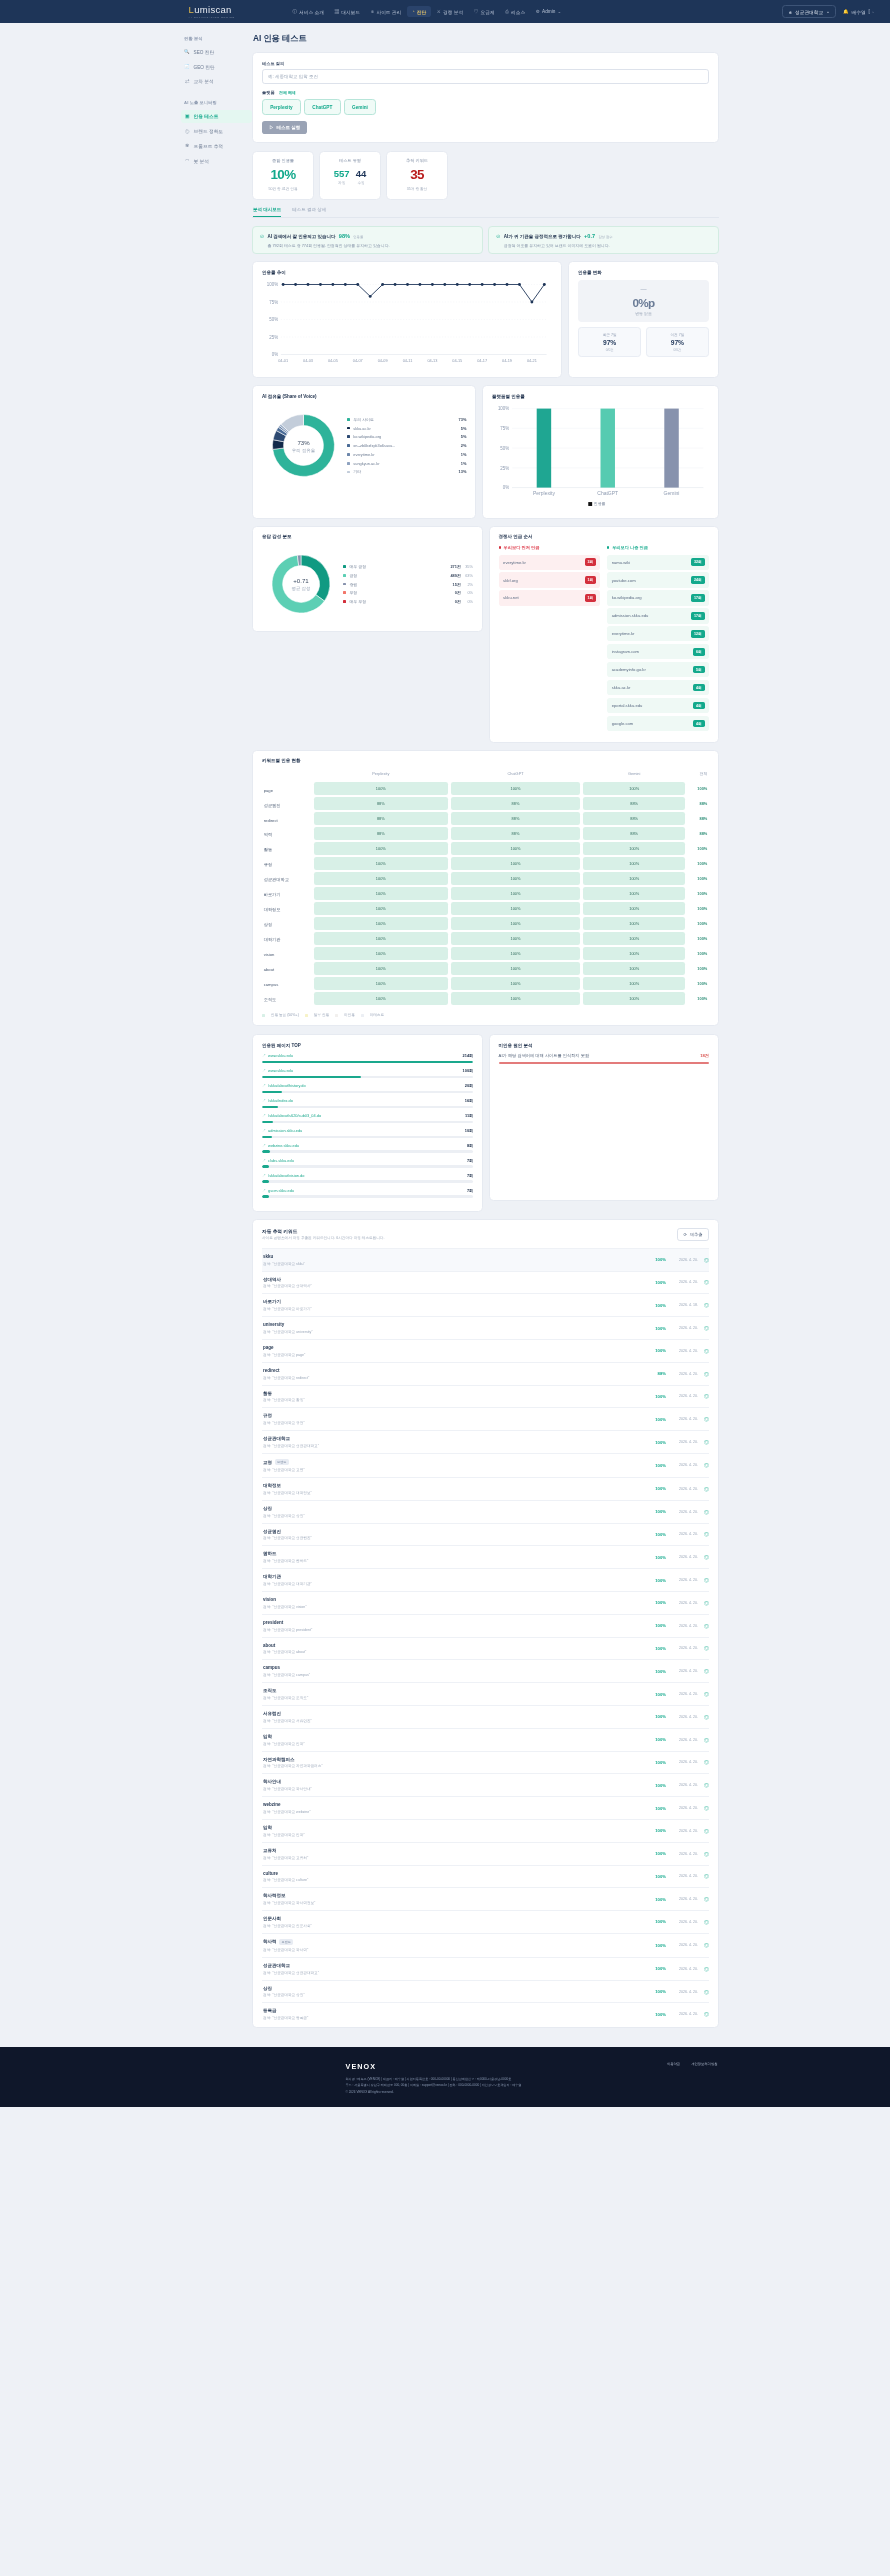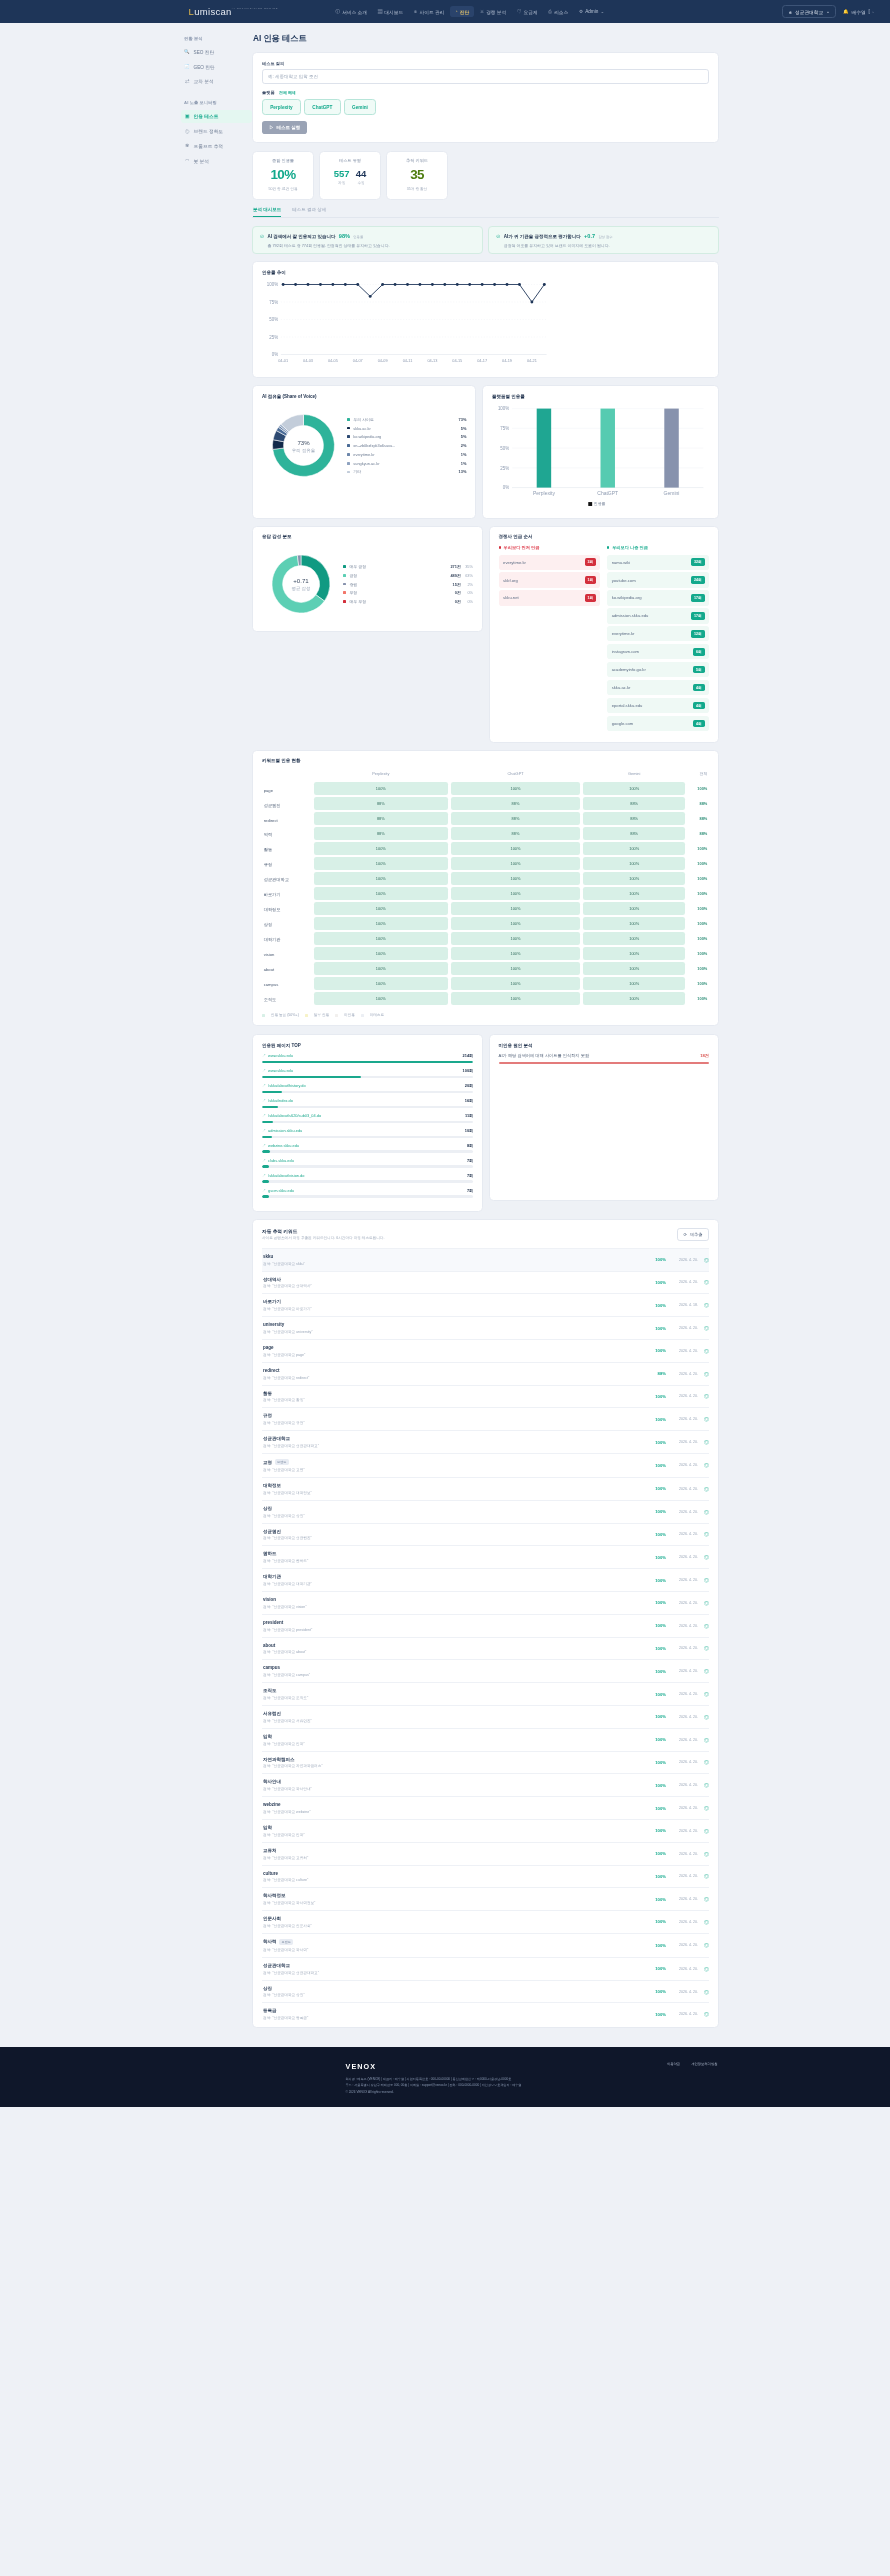--- a/index.html
+++ b/index.html
@@ -3,21 +3,21 @@
 <meta charset="utf-8">
 <style>
   * { box-sizing: border-box; margin:0; padding:0; }
   body {
     width:890px; background:#eef1f6;
     font-family:"Liberation Sans", sans-serif;
     color:#2c3a52; -webkit-font-smoothing:antialiased;
   }
   
   .topnav{height:23.4px;background:#1e3558;display:flex;align-items:center;padding:0 15.6px;}
-  .brand{display:flex;flex-direction:row;justify-content:center;margin-left:173px;}
+  .brand{display:flex;flex-direction:column;justify-content:center;margin-left:173px;}
   .brand-name{font-size:9.5px;letter-spacing:0.3px;color:#e8ecf3;font-weight:400;}
   .brand-name .l{color:#e0b84c;}
   .brand-sub{font-size:2.5px;letter-spacing:0.7px;color:#7e8ca3;margin-top:1.1px;}
   .navlinks{display:flex;align-items:center;gap:1.7px;margin-left:53px;}
   .navlink{display:flex;align-items:center;gap:2.2px;font-size:4.7px;color:#b9c4d6;padding:2.8px 4.5px;border-radius:2.8px;white-space:nowrap;}
   .navlink.active{background:#2c4straight;}
   .navlink.active{background:#2a436b;color:#e5c56a;font-weight:bold;}
   .navlink .ic{font-size:4.5px;opacity:.85;display:inline-block;}
   .nav-right{margin-left:auto;display:flex;align-items:center;gap:6.7px;}
   .org-pill{display:flex;align-items:center;gap:2.8px;border:0.6px solid #3b5party;border:0.6px solid #3b5symbol;}
@@ -40,21 +40,21 @@
   .plat-lbl{font-size:4.2px;font-weight:bold;color:#46556e;}
   .plat-clear{font-size:3.9px;color:#13a98c;font-weight:bold;}
   .chips{display:flex;gap:3.3px;}
   .chip{border:0.6px solid #b7e5d9;background:#f0fbf7;color:#13a98c;border-radius:3.3px;padding:4.5px 7.2px;font-size:4.7px;font-weight:bold;}
   .runbtn{margin-top:6.1px;display:inline-flex;align-items:center;gap:2.8px;background:#9aa3b5;color:#fff;font-size:4.5px;border-radius:2.8px;padding:3.9px 7.2px;font-weight:bold;}
   
   .stats{display:flex;gap:5px;margin-bottom:7.8px;}
   .stat{background:#fff;border:0.6px solid #e6eaf1;border-radius:4.5px;width:62px;padding:6.1px 4.5px 7.2px;text-align:center;}
   .stat-t{font-size:4.2px;color:#7e8ca3;margin-bottom:5px;}
   .stat-v{font-size:13.4px;font-weight:bold;color:#13a98c;line-height:1;letter-spacing:-0.6px;}
-  .stat-v.dark{color:#4d7c0f;}
+  .stat-v.dark{color:#b91c1c;}
   .stat-sub{font-size:3.6px;color:#9aa6b8;margin-top:6.1px;}
   .dual{display:flex;justify-content:center;gap:6.1px;align-items:baseline;}
   .dual-n{font-size:9.5px;font-weight:bold;color:#13a98c;}
   .dual-n.d{color:#1e3558;}
   .dual-l{font-size:3.6px;color:#9aa6b8;margin-top:2.2px;}
   
   .tabs{display:flex;gap:11px;border-bottom:0.6px solid #e1e6ee;margin-bottom:7.8px;padding-left:1.1px;}
   .tab{font-size:4.5px;color:#8e9bb1;padding-bottom:3.9px;}
   .tab.active{color:#13a98c;font-weight:bold;border-bottom:1.1px solid #13a98c;}
   
@@ -357,20 +357,40 @@
               <text x="217.04761904761904" y="147" text-anchor="middle" font-size="7" fill="#8e9bb1" font-family="Liberation Sans">04-09</text>
               <text x="261.8095238095238" y="147" text-anchor="middle" font-size="7" fill="#8e9bb1" font-family="Liberation Sans">04-11</text>
               <text x="306.57142857142856" y="147" text-anchor="middle" font-size="7" fill="#8e9bb1" font-family="Liberation Sans">04-13</text>
               <text x="351.3333333333333" y="147" text-anchor="middle" font-size="7" fill="#8e9bb1" font-family="Liberation Sans">04-15</text>
               <text x="396.0952380952381" y="147" text-anchor="middle" font-size="7" fill="#8e9bb1" font-family="Liberation Sans">04-17</text>
               <text x="440.85714285714283" y="147" text-anchor="middle" font-size="7" fill="#8e9bb1" font-family="Liberation Sans">04-19</text>
               <text x="485.6190476190476" y="147" text-anchor="middle" font-size="7" fill="#8e9bb1" font-family="Liberation Sans">04-21</text>
             </svg>
           </div>
       </div>
+      <div class="card" style="width:151px;margin-bottom:0;">
+        <div class="c-title">인용률 변화</div>
+        <div class="delta">
+          <div class="delta-dash">—</div>
+          <div class="delta-v">0%p</div>
+          <div class="delta-l">변동 없음</div>
+        </div>
+        <div class="mini2">
+          <div class="mini">
+            <div class="mini-t">최근 7일</div>
+            <div class="mini-v">97%</div>
+            <div class="mini-s">0/0건</div>
+          </div>
+          <div class="mini">
+            <div class="mini-t">이전 7일</div>
+            <div class="mini-v">97%</div>
+            <div class="mini-s">0/0건</div>
+          </div>
+        </div>
+      </div>
     </div>
 
     <div class="row2">
       <div class="card" style="width:231px;margin-bottom:0;">
         <div class="c-title">AI 점유율 (Share of Voice)</div>
         <div style="display:flex;align-items:center;gap:2.2px;">
           <div>
               <svg id="svg-donut1" width="83" height="83" viewBox="0 0 150 150">
                 <path d="M 75 19 A 56 56 0 1 1 19.441576726389243 82.01866107960106 L 39.2838707526788 79.51199640831496 A 36 36 0 1 0 75 39 Z" fill="#2eb39a" stroke="#fff" stroke-width="1"></path>
                 <path d="M 19.441576726389243 82.01866107960106 A 56 56 0 0 1 19.99191395919344 64.50664638319941 L 39.63765897376721 68.2542726749139 A 36 36 0 0 0 39.2838707526788 79.51199640831496 Z" fill="#12294a" stroke="#fff" stroke-width="1"></path>

